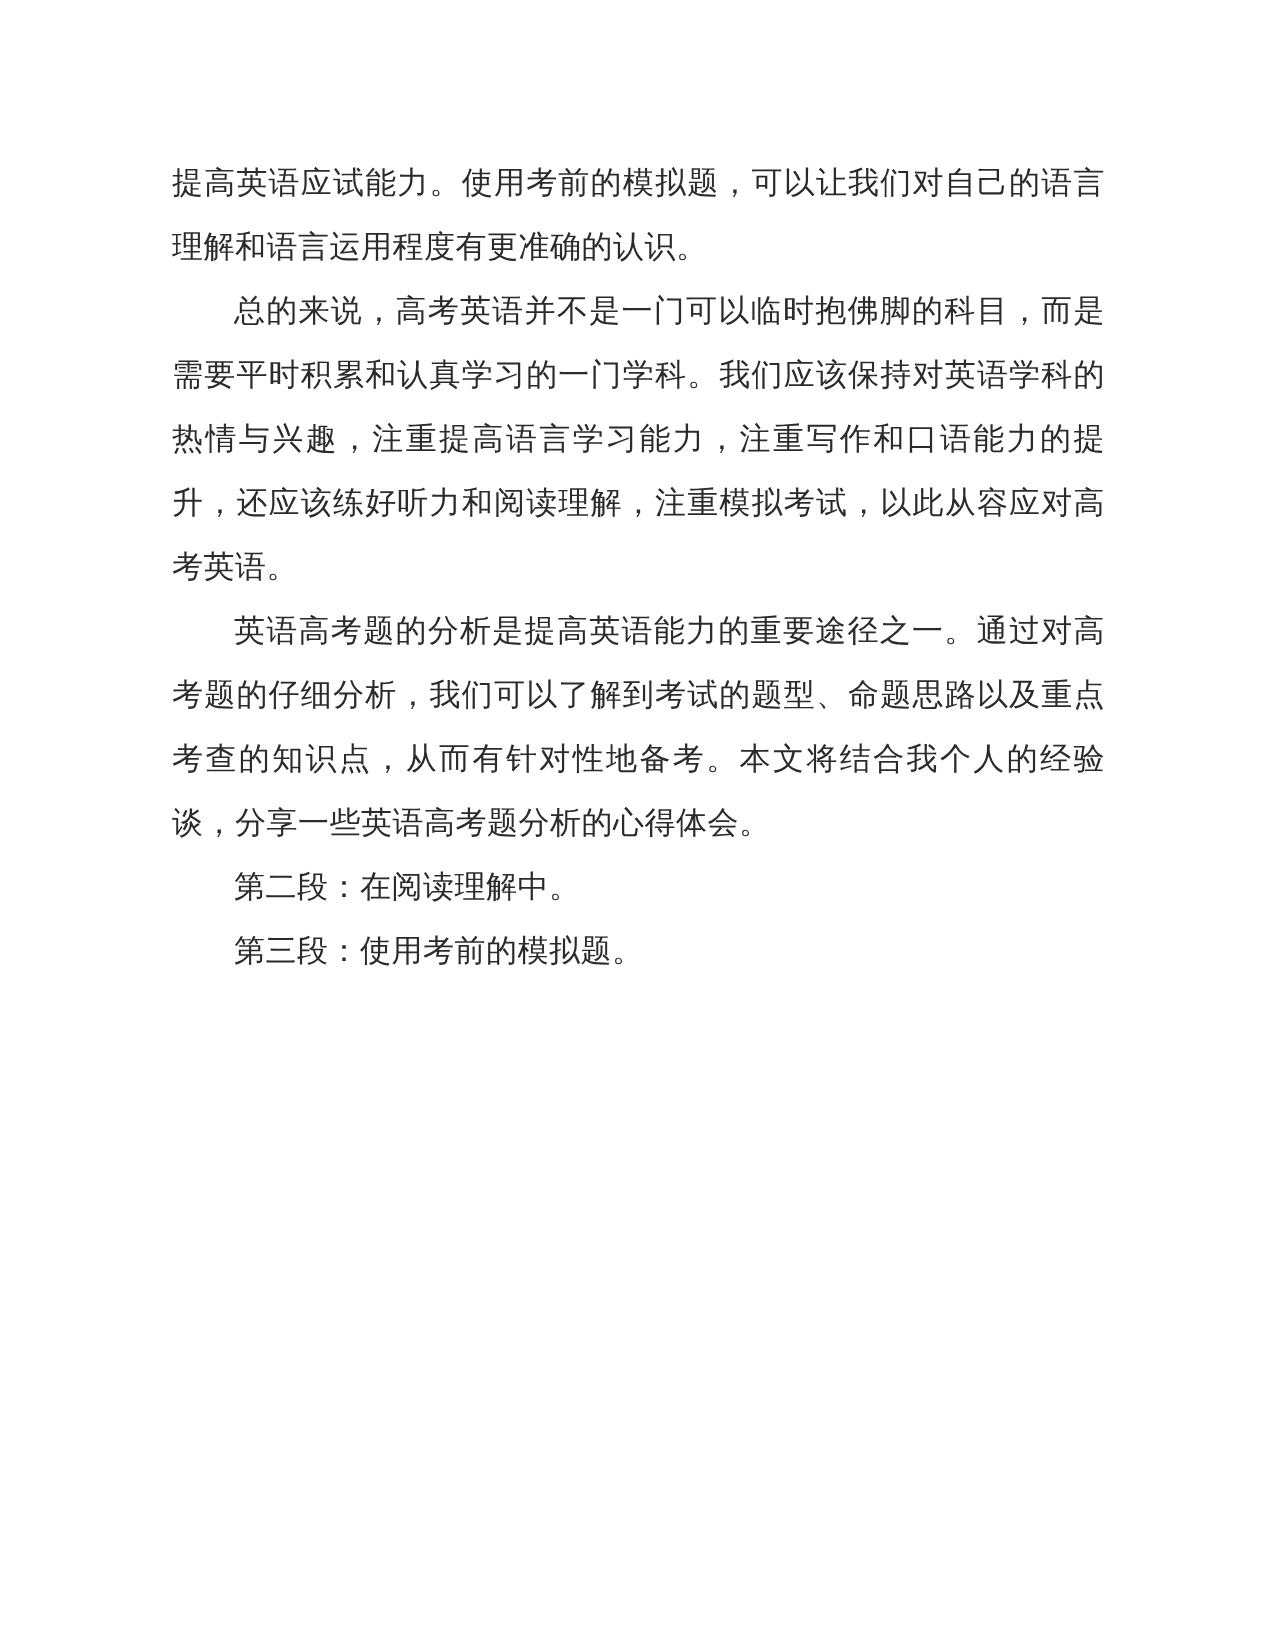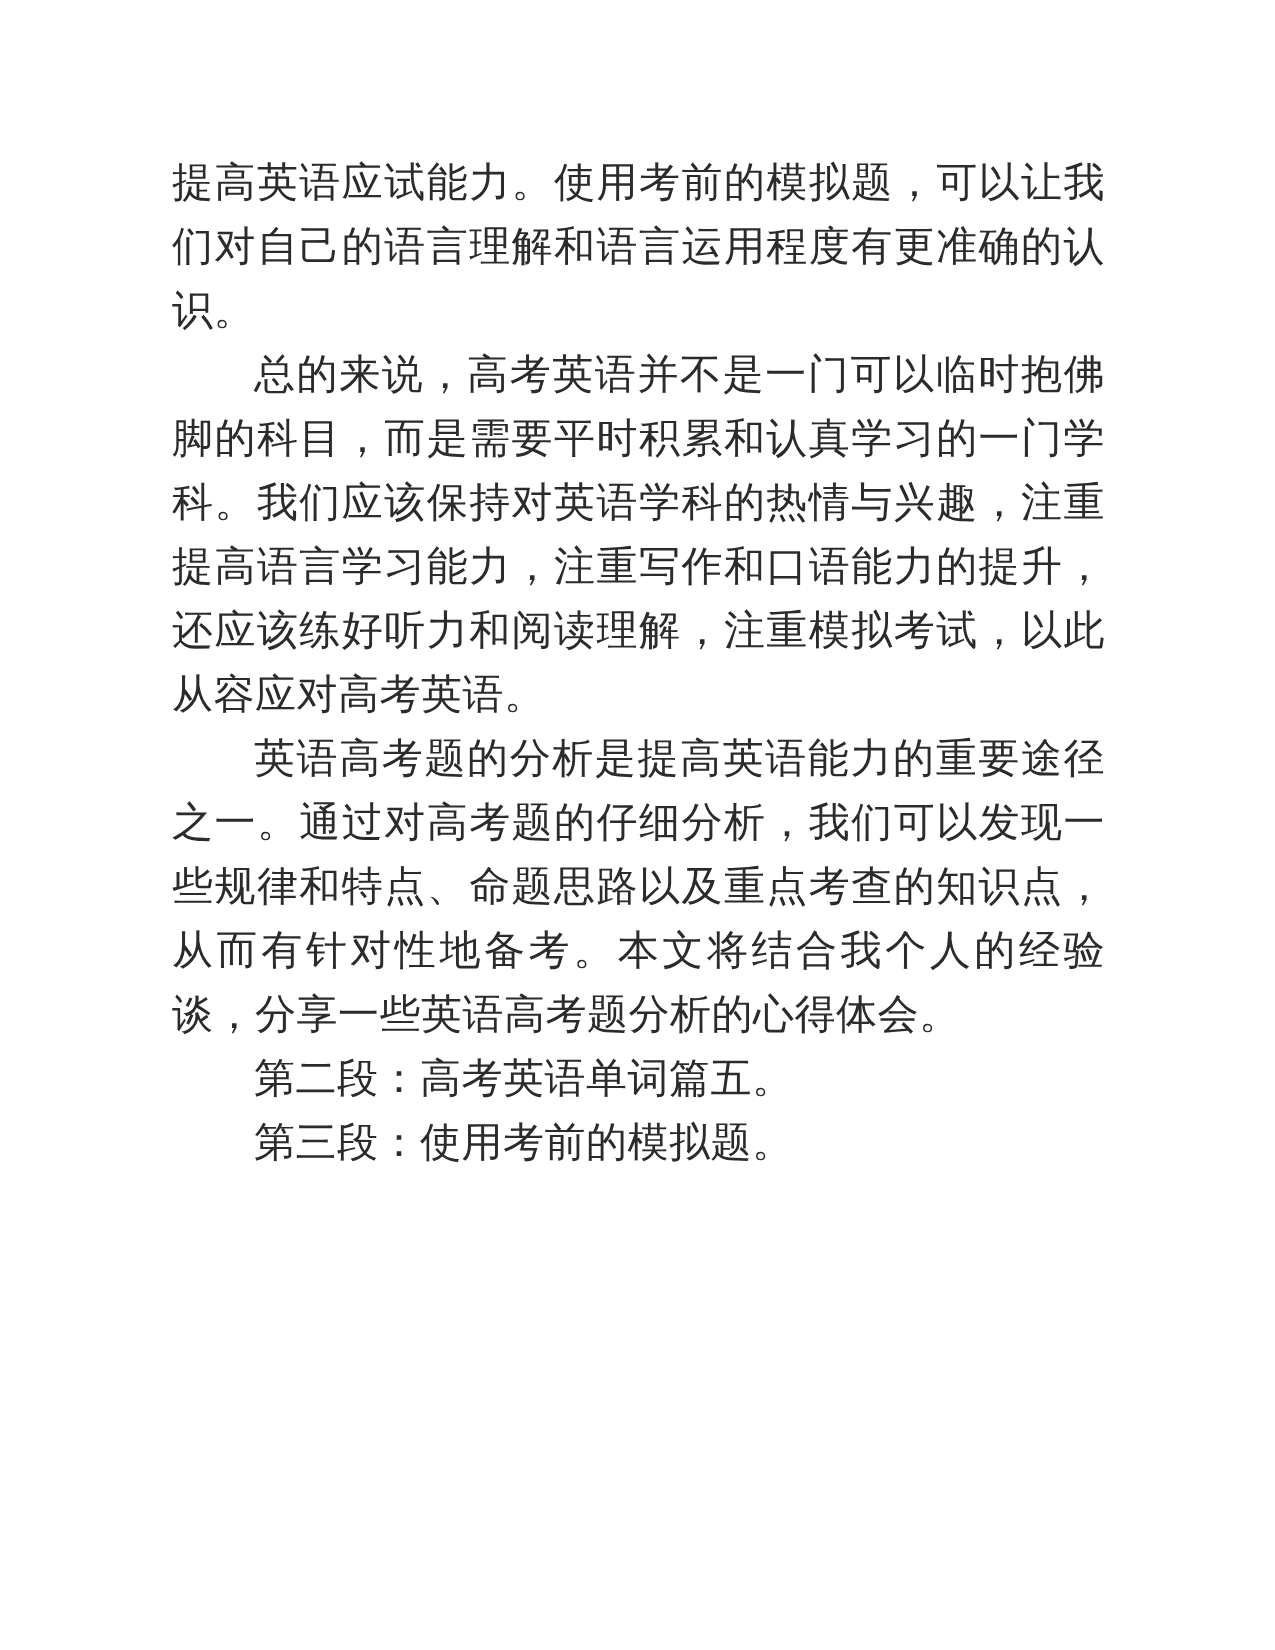--- a/index.html
+++ b/index.html
@@ -14,21 +14,21 @@
     width: 1275px;
     height: 1650px;
     background: #ffffff;
     box-sizing: border-box;
     padding: 150px 170px 0 172px;
     position: relative;
     overflow: hidden;
   }
   .doc-body {
     color: #2b2b2b;
-    font-size: 41px;
+    font-size: 31px;
     line-height: 64px;
     text-align: justify;
     text-justify: inter-ideograph;
     letter-spacing: 0.5px;
   }
   p.para {
     margin: 0;
     text-indent: 2em;
     white-space: pre-wrap;
   }
@@ -40,17 +40,17 @@
     text-indent: 2em;
   }
 </style>
 </head>
 <body>
 
 <div class="page">
   <div class="doc-body">
     <p class="para noindent">提高英语应试能力。使用考前的模拟题，可以让我们对自己的语言理解和语言运用程度有更准确的认识。</p>
     <p class="para">总的来说，高考英语并不是一门可以临时抱佛脚的科目，而是需要平时积累和认真学习的一门学科。我们应该保持对英语学科的热情与兴趣，注重提高语言学习能力，注重写作和口语能力的提升，还应该练好听力和阅读理解，注重模拟考试，以此从容应对高考英语。</p>
-    <p class="para">英语高考题的分析是提高英语能力的重要途径之一。通过对高考题的仔细分析，我们可以发现一些规律和特点、命题思路以及重点考查的知识点，从而有针对性地备考。本文将结合我个人的经验谈，分享一些英语高考题分析的心得体会。</p>
-    <p class="para">第二段：高考英语单词篇五。</p>
+    <p class="para">英语高考题的分析是提高英语能力的重要途径之一。通过对高考题的仔细分析，我们可以了解到考试的题型、命题思路以及重点考查的知识点，从而有针对性地备考。本文将结合我个人的经验谈，分享一些英语高考题分析的心得体会。</p>
+    <p class="para">第二段：在阅读理解中。</p>
     <p class="para">第三段：使用考前的模拟题。</p>
   </div>
 </div>
 
 </body></html>

